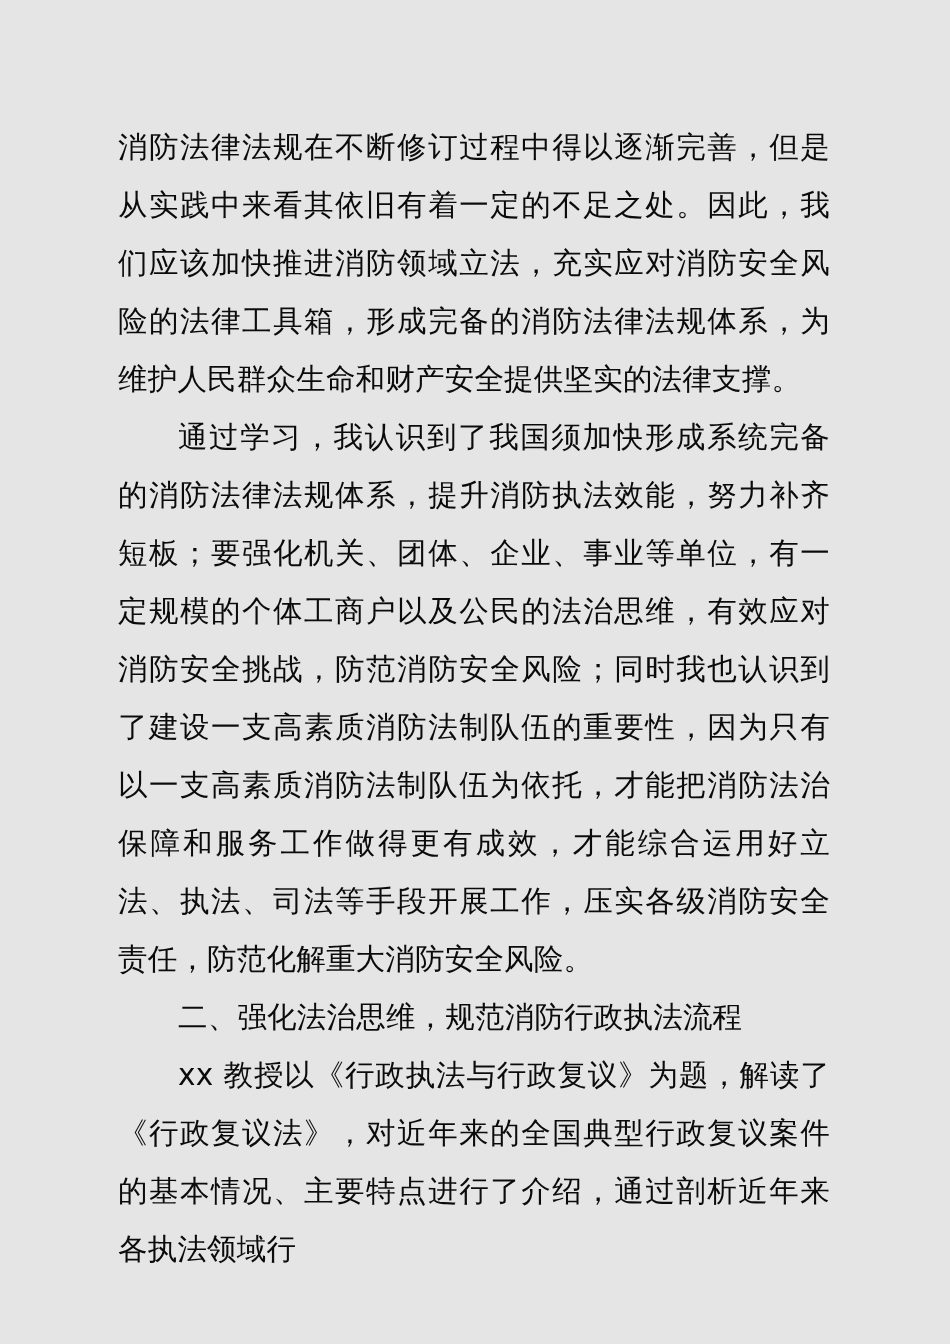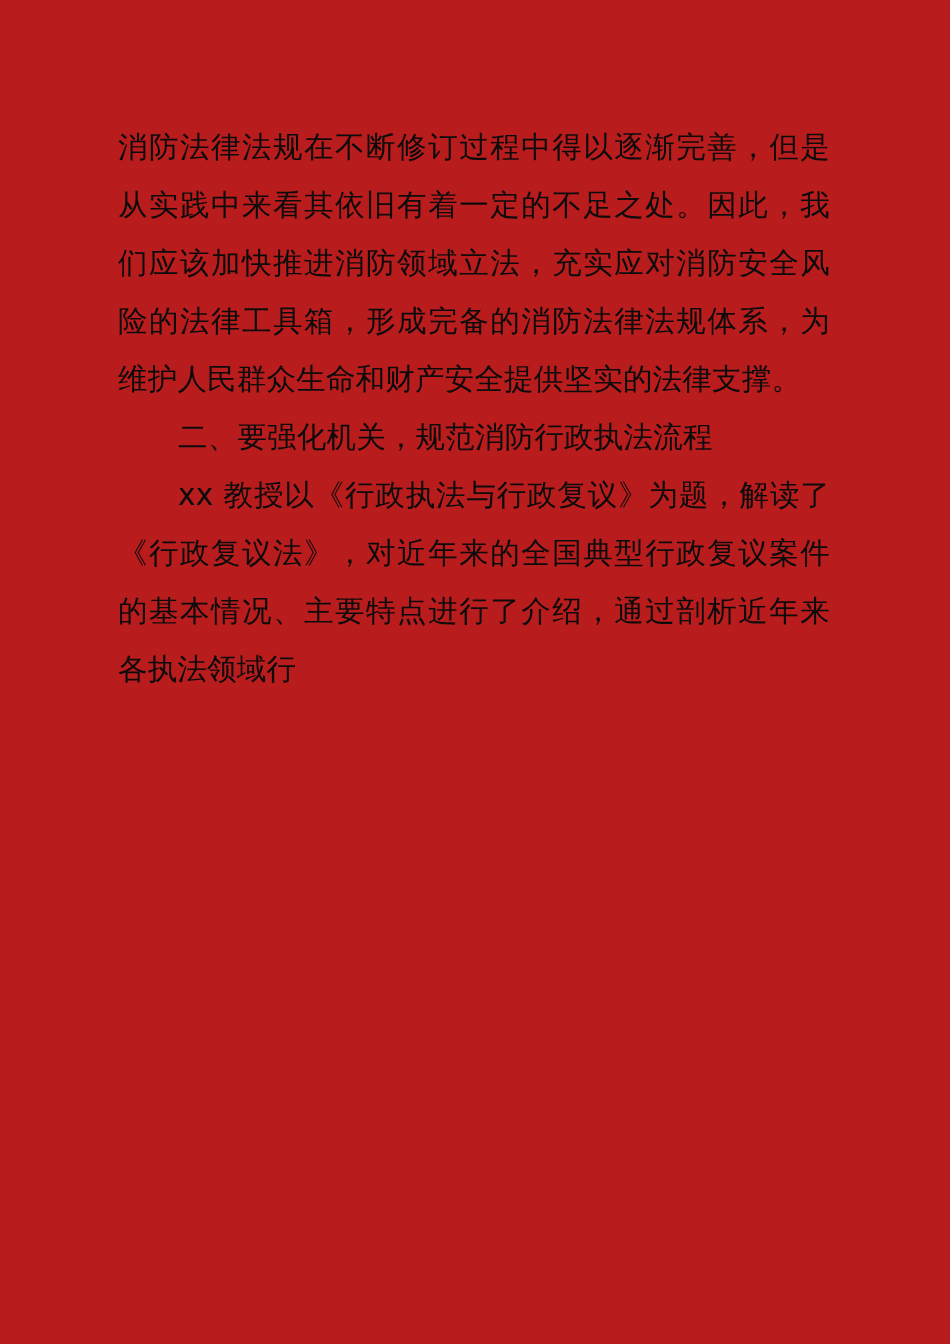--- a/index.html
+++ b/index.html
@@ -9,21 +9,21 @@
   }
   body {
     width: 950px;
     height: 1344px;
     font-family: "Liberation Sans", sans-serif;
   }
   .page {
     position: relative;
     width: 950px;
     height: 1344px;
-    background: #b91c1c;
+    background: #e5e5e5;
     box-sizing: border-box;
     padding: 118px 120px 40px 118px;
     overflow: hidden;
   }
   .doc-body {
     font-family: "DejaVu Sans", sans-serif;
     font-size: 29.5px;
     line-height: 58px;
     color: #0b0b0b;
     text-align: justify;
@@ -38,16 +38,17 @@
   .para.indent {
     text-indent: 60px;
   }
 </style>
 </head>
 <body>
 
 <div class="page">
   <div class="doc-body">
     <p class="para">消防法律法规在不断修订过程中得以逐渐完善，但是从实践中来看其依旧有着一定的不足之处。因此，我们应该加快推进消防领域立法，充实应对消防安全风险的法律工具箱，形成完备的消防法律法规体系，为维护人民群众生命和财产安全提供坚实的法律支撑。</p>
-    <p class="para indent">二、要强化机关，规范消防行政执法流程</p>
+    <p class="para indent">通过学习，我认识到了我国须加快形成系统完备的消防法律法规体系，提升消防执法效能，努力补齐短板；要强化机关、团体、企业、事业等单位，有一定规模的个体工商户以及公民的法治思维，有效应对消防安全挑战，防范消防安全风险；同时我也认识到了建设一支高素质消防法制队伍的重要性，因为只有以一支高素质消防法制队伍为依托，才能把消防法治保障和服务工作做得更有成效，才能综合运用好立法、执法、司法等手段开展工作，压实各级消防安全责任，防范化解重大消防安全风险。</p>
+    <p class="para indent">二、强化法治思维，规范消防行政执法流程</p>
     <p class="para indent">xx 教授以《行政执法与行政复议》为题，解读了《行政复议法》，对近年来的全国典型行政复议案件的基本情况、主要特点进行了介绍，通过剖析近年来各执法领域行</p>
   </div>
 </div>
 
 </body></html>

